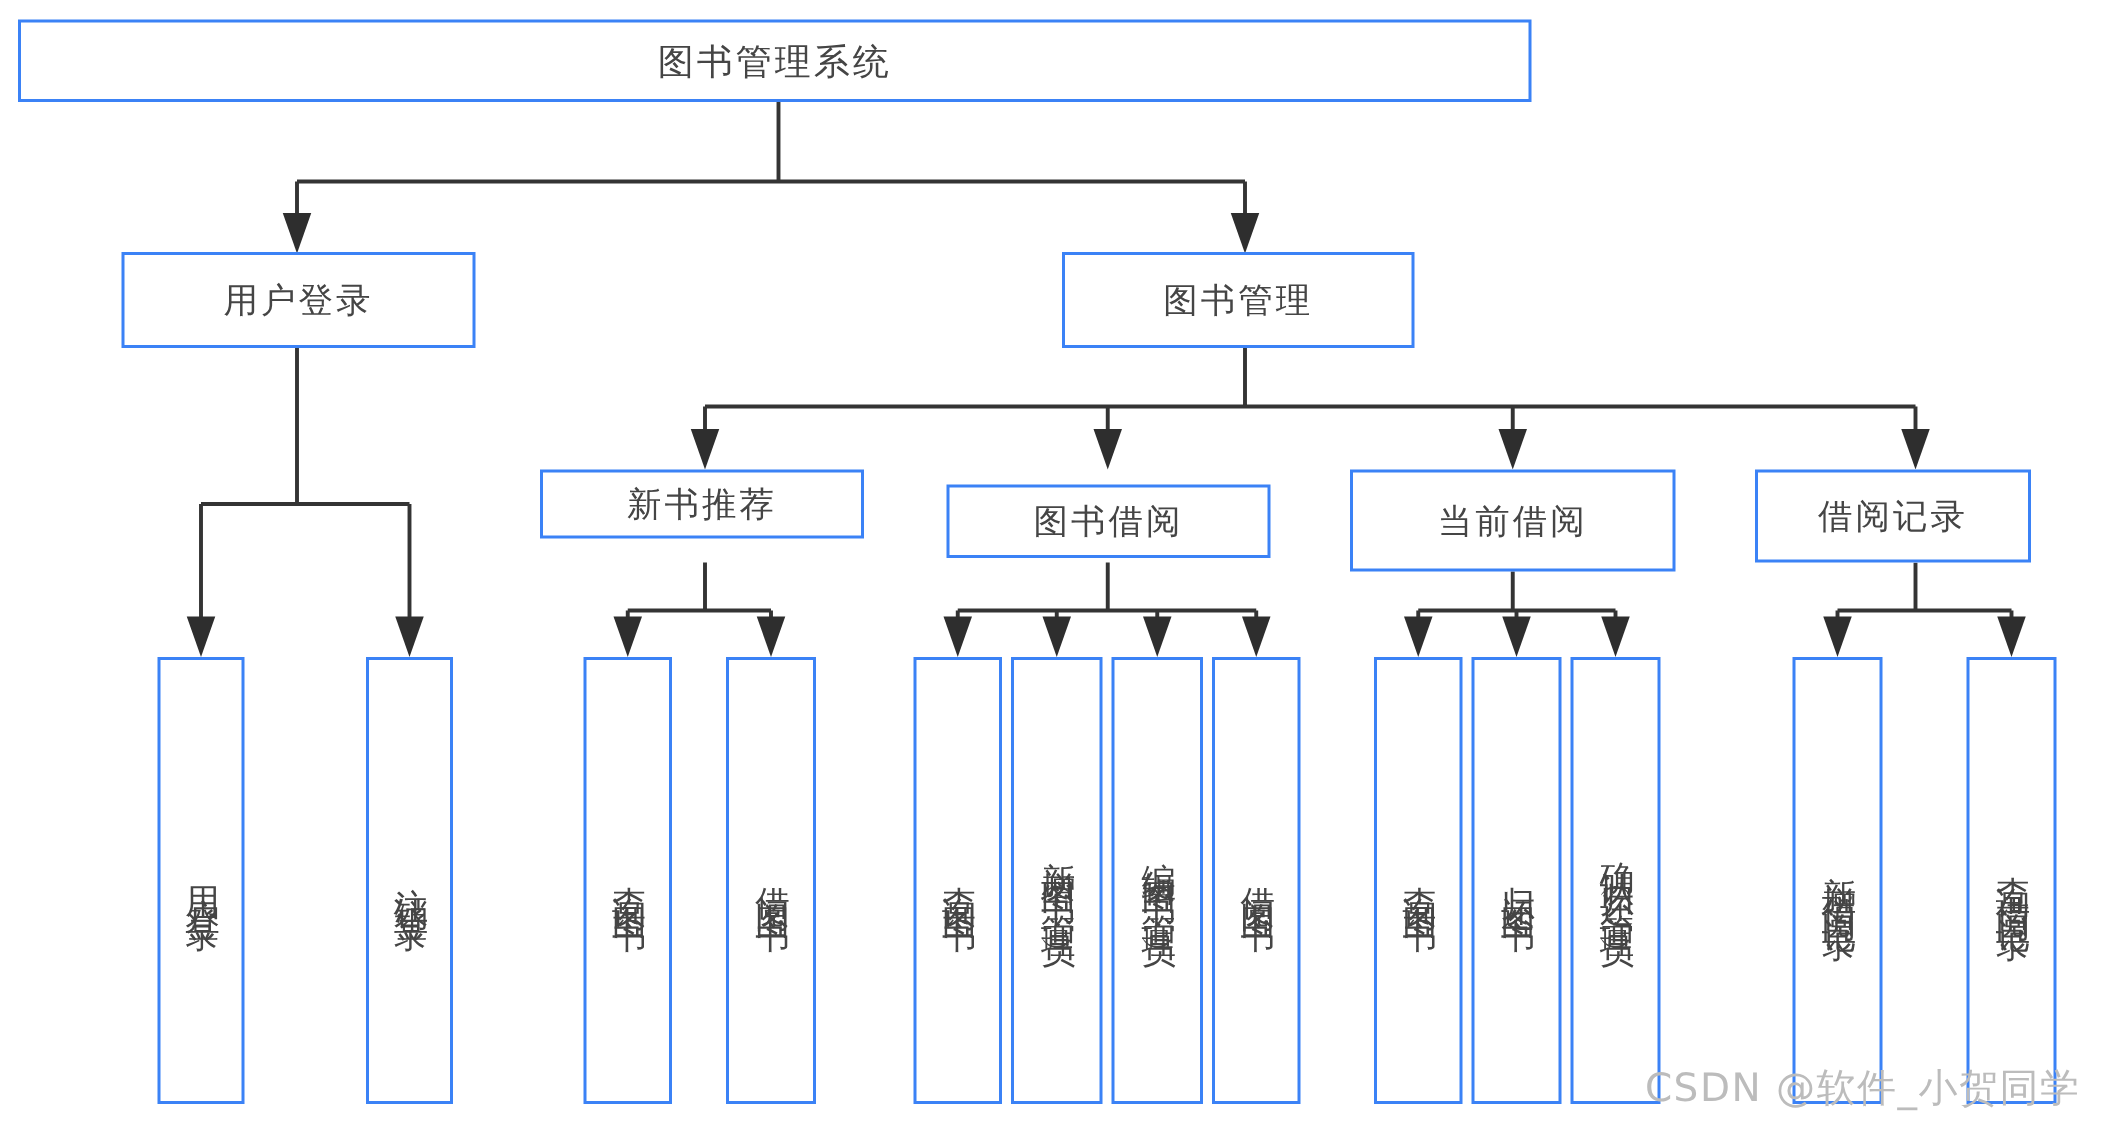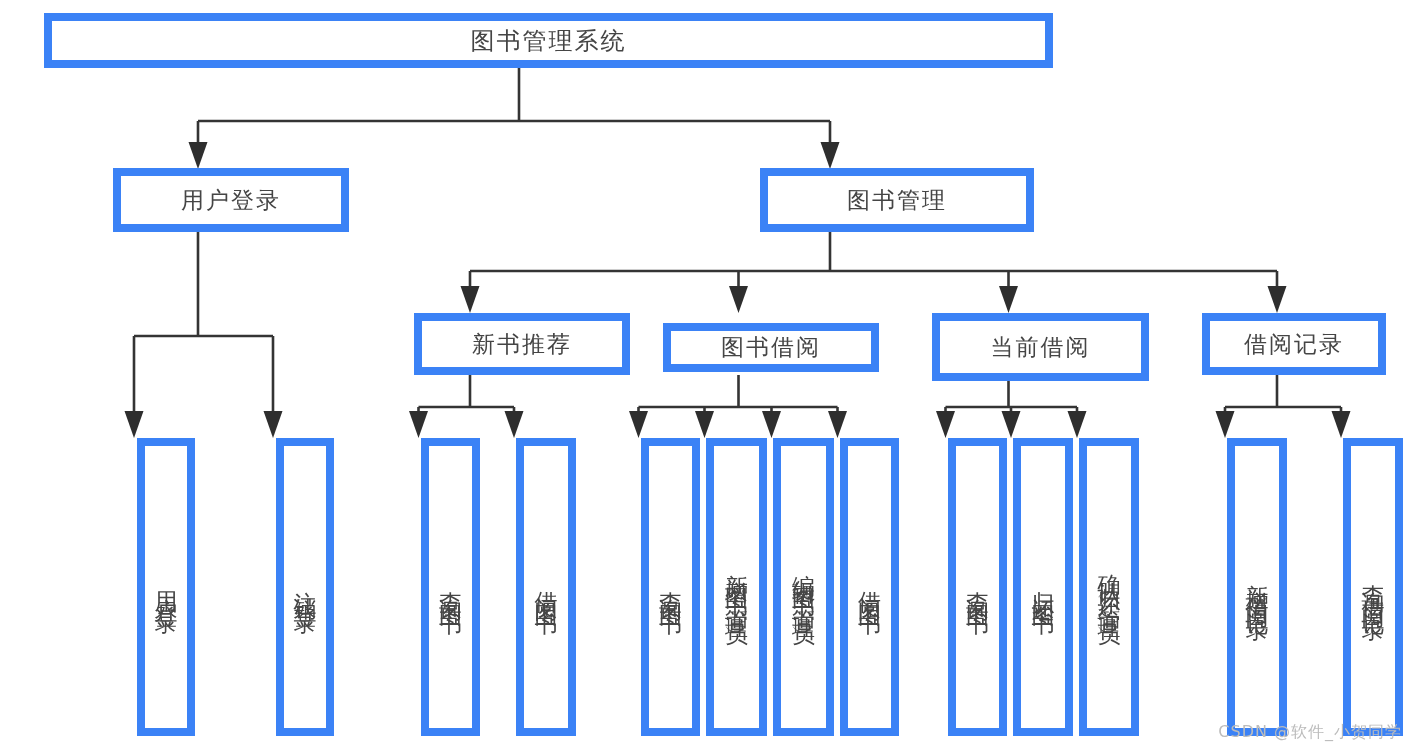--- a/index.html
+++ b/index.html
@@ -5,32 +5,32 @@
   * { margin:0; padding:0; box-sizing:border-box; }
   html,body { background:#ffffff; }
   body { font-family:"DejaVu Sans","Liberation Sans",sans-serif; }
   #canvas {
     position:relative; width:1405px; height:747px;
     background:#ffffff; overflow:hidden;
   }
   svg.wires { position:absolute; left:0; top:0; z-index:1; }
   .box {
     position:absolute; z-index:2; background:#ffffff;
-    border:8px solid #3b82f6; color:#454545;
-    display:flex; align-items:center; justify-content:center;margin-left:32px;
+    border:2px solid #3b82f6; color:#454545;
+    display:flex; align-items:center; justify-content:center;
   }
   .h { font-size:23px; letter-spacing:2px; white-space:nowrap; }
   .root-box { font-size:24px; }
   .v span {
     writing-mode:vertical-rl; text-orientation:mixed;
     font-size:23px; line-height:1; letter-spacing:7px;
   }
   .wm {
-    position:absolute; right:3px; bottom:4px; z-index:6;
-    color:#bcbcbc; font-size:16px; letter-spacing:1px; white-space:nowrap;
+    position:absolute; right:18px; bottom:4px; z-index:6;
+    color:#bcbcbc; font-size:26px; letter-spacing:1px; white-space:nowrap;
   }
 </style>
 </head>
 <body>
 
 <div id="canvas">
 
   <svg class="wires" width="1405" height="747">
     <g stroke="#343434" stroke-width="2.6" fill="none">
 
@@ -71,25 +71,25 @@
     </g>
   </svg>
 
   <div class="box h root-box" style="left:12px;top:13px;width:1009px;height:55px">
     <span>图书管理系统</span>
   </div>
 
   <div class="box h" style="left:81px;top:168px;width:236px;height:64px">
     <span>用户登录</span>
   </div>
-  <div class="box h" style="left:728px;top:168px;width:274px;height:64px">
+  <div class="box h" style="left:708px;top:168px;width:235px;height:64px">
     <span>图书管理</span>
   </div>
 
-  <div class="box h" style="left:382px;top:313px;width:216px;height:62px">
+  <div class="box h" style="left:360px;top:313px;width:216px;height:46px">
     <span>新书推荐</span>
   </div>
   <div class="box h" style="left:631px;top:323px;width:216px;height:49px">
     <span>图书借阅</span>
   </div>
   <div class="box h" style="left:900px;top:313px;width:217px;height:68px">
     <span>当前借阅</span>
   </div>
   <div class="box h" style="left:1170px;top:313px;width:184px;height:62px">
     <span>借阅记录</span>

